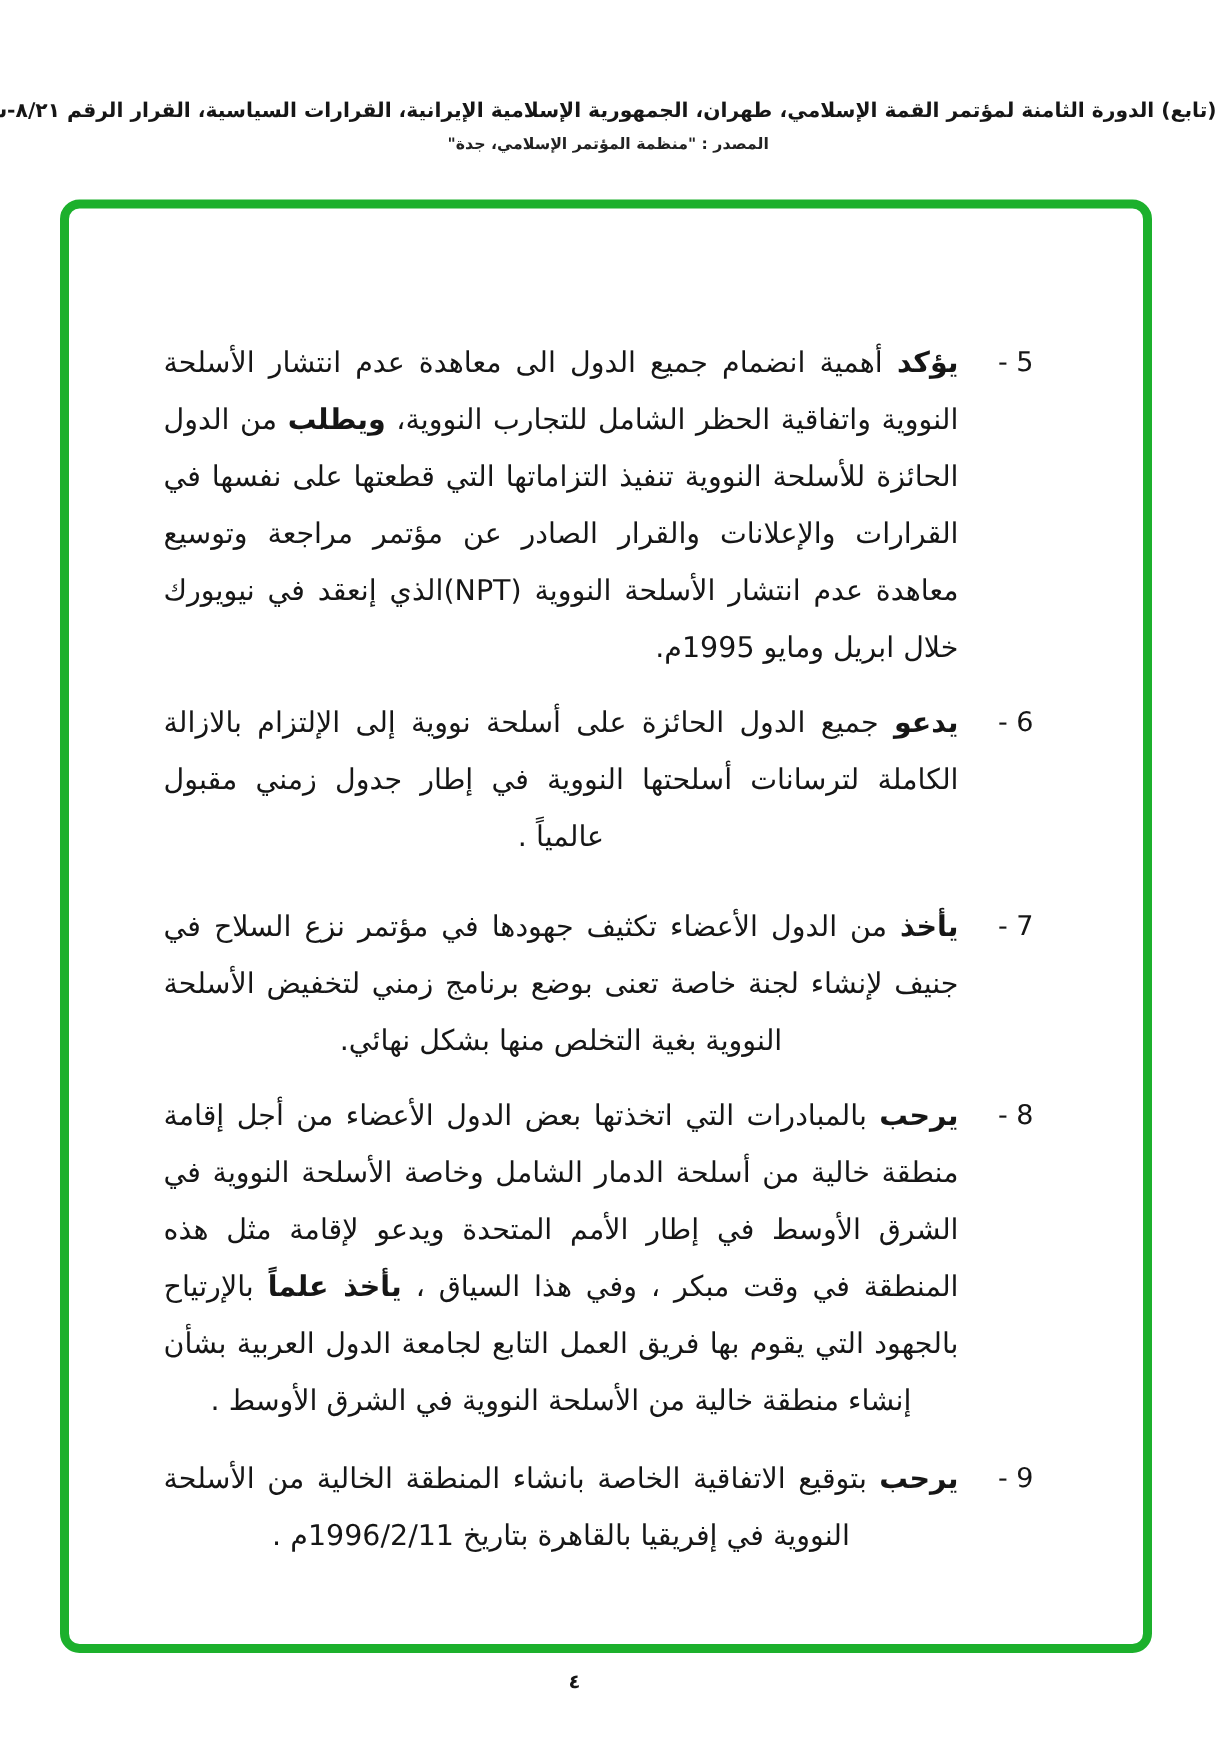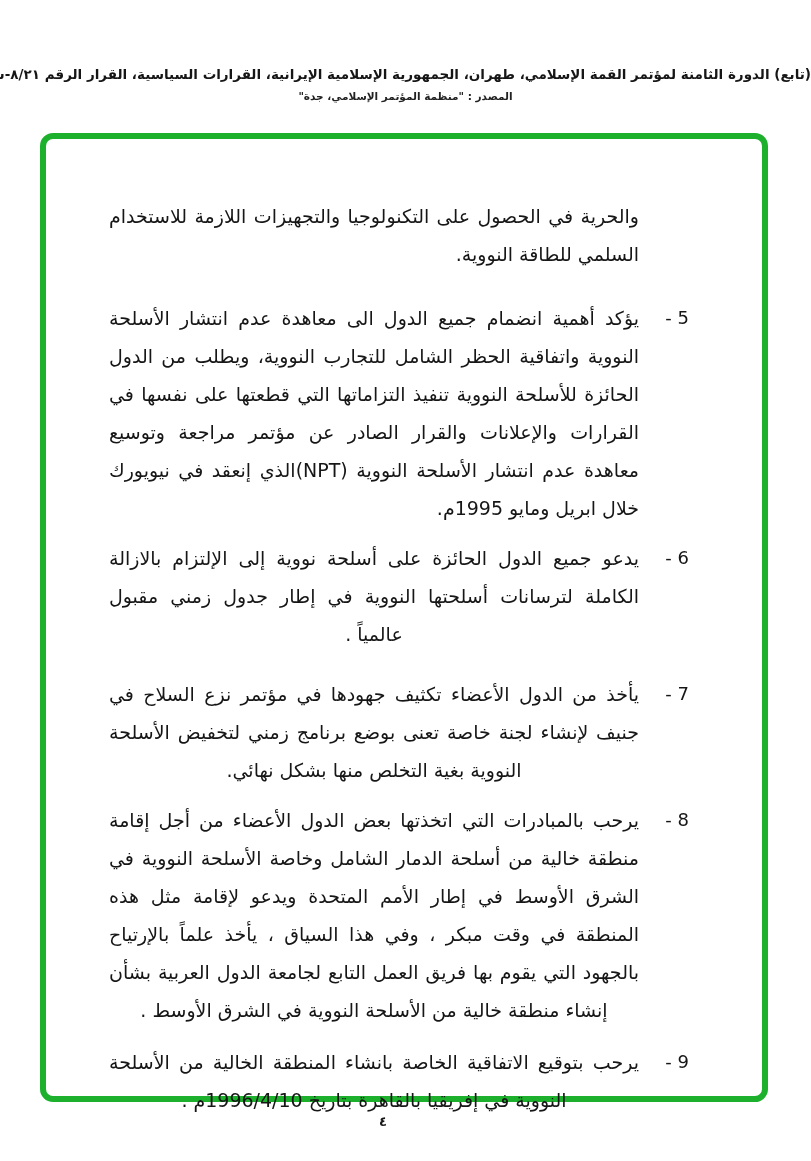--- a/index.html
+++ b/index.html
@@ -47,21 +47,21 @@
   .list{display:block;}
   .item{display:flex;direction:rtl;}
   .item-num{
     flex:0 0 50px;width:50px;
     font-size:18px;line-height:38px;
     direction:rtl;text-align:right;
     white-space:nowrap;
   }
   .item-text{flex:1 1 auto;text-align-last:center;}
   .item:nth-child(1) .item-text{text-align-last:right;}
-  .item b{font-weight:normal;}
+  .item b{font-weight:bold;}
   .item:nth-child(1){margin-top:26px;}
   .item:nth-child(2){margin-top:12px;}
   .item:nth-child(3){margin-top:22px;}
   .item:nth-child(4){margin-top:12px;}
   .item:nth-child(5){margin-top:14px;}
   
   .pagenum{
     position:absolute;top:1114px;left:0;width:766px;
     text-align:center;font-size:13px;font-weight:bold;
   }
@@ -70,38 +70,37 @@
 <body>
 
 <div class="hdr">
   <div class="hdr-l1">(تابع) الدورة الثامنة لمؤتمر القمة الإسلامي، طهران، الجمهورية الإسلامية الإيرانية، القرارات السياسية، القرار الرقم ٨/٢١-س(ق.إ)</div>
   <div class="hdr-l2">المصدر :  "منظمة المؤتمر الإسلامي، جدة"</div>
 </div>
 
 <div class="frame" style="border-color: rgb(28, 176, 44);"></div>
 
 <div class="content">
-  <div class="para intro">والحرية في الحصول على التكنولوجيا والتجهيزات اللازمة للاستخدام السلمي للطاقة النووية.</div>
   <div class="list">
       <div class="item">
         <div class="item-num">5 -</div>
         <div class="item-text"><b>يؤكد</b><span> أهمية انضمام جميع الدول الى معاهدة عدم انتشار الأسلحة النووية واتفاقية الحظر الشامل للتجارب النووية، </span><b>ويطلب</b><span> من الدول الحائزة للأسلحة النووية تنفيذ التزاماتها التي قطعتها على نفسها في القرارات والإعلانات والقرار الصادر عن مؤتمر مراجعة وتوسيع معاهدة عدم انتشار الأسلحة النووية (NPT)الذي إنعقد في نيويورك خلال ابريل ومايو 1995م.</span></div>
       </div>
       <div class="item">
         <div class="item-num">6 -</div>
         <div class="item-text"><b>يدعو</b><span> جميع الدول الحائزة على أسلحة نووية إلى الإلتزام بالازالة الكاملة لترسانات أسلحتها النووية في إطار جدول زمني مقبول عالمياً .</span></div>
       </div>
       <div class="item">
         <div class="item-num">7 -</div>
         <div class="item-text"><b>يأخذ</b><span> من الدول الأعضاء تكثيف جهودها في مؤتمر نزع السلاح في جنيف لإنشاء لجنة خاصة تعنى بوضع برنامج زمني لتخفيض الأسلحة النووية بغية التخلص منها بشكل نهائي.</span></div>
       </div>
       <div class="item">
         <div class="item-num">8 -</div>
         <div class="item-text"><b>يرحب</b><span> بالمبادرات التي اتخذتها بعض الدول الأعضاء من أجل إقامة منطقة خالية من أسلحة الدمار الشامل وخاصة الأسلحة النووية في الشرق الأوسط في إطار الأمم المتحدة ويدعو لإقامة مثل هذه المنطقة في وقت مبكر ، وفي هذا السياق ، </span><b>يأخذ علماً</b><span> بالإرتياح بالجهود التي يقوم بها فريق العمل التابع لجامعة الدول العربية بشأن إنشاء منطقة خالية من الأسلحة النووية في الشرق الأوسط .</span></div>
       </div>
       <div class="item">
         <div class="item-num">9 -</div>
-        <div class="item-text"><b>يرحب</b><span> بتوقيع الاتفاقية الخاصة بانشاء المنطقة الخالية من الأسلحة النووية في إفريقيا بالقاهرة بتاريخ 1996/4/10م .</span></div>
+        <div class="item-text"><b>يرحب</b><span> بتوقيع الاتفاقية الخاصة بانشاء المنطقة الخالية من الأسلحة النووية في إفريقيا بالقاهرة بتاريخ 1996/2/11م .</span></div>
       </div>
     </div>
 </div>
 
 <div class="pagenum">٤</div>
 
 </body></html>

